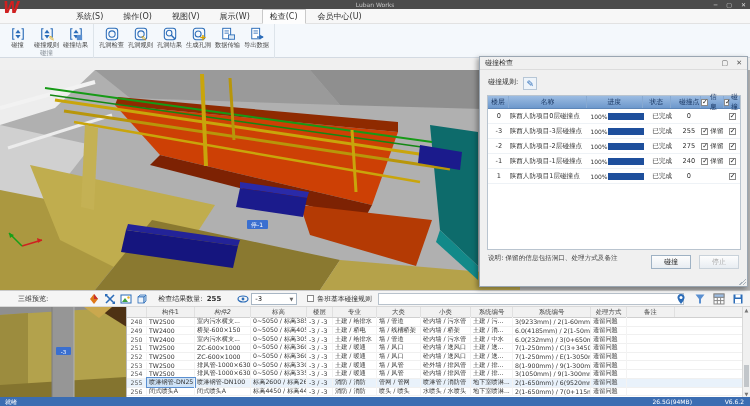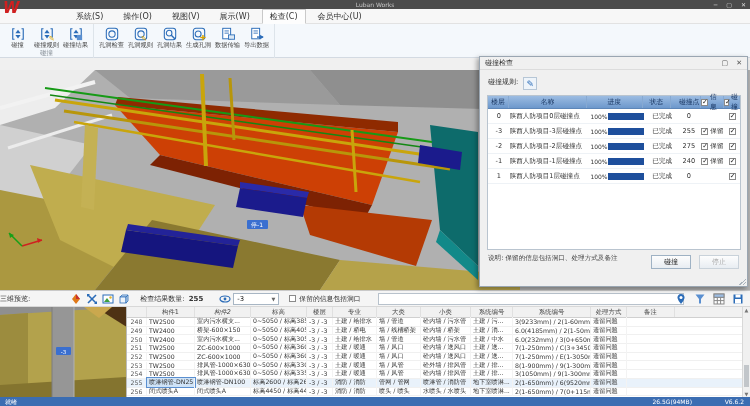--- a/index.html
+++ b/index.html
@@ -378,21 +378,21 @@
     </div>
     <div class="dlg-note">说明: 保留的信息包括洞口、处理方式及备注</div>
     <div class="dlg-btns">
         <div class="dlg-btn">碰撞</div>
         <div class="dlg-btn disabled">停止</div>
       </div>
     <div class="grip"></div>
   </div>
 
   <div class="pstrip">
-    <span class="lbl" style="margin-left:0;">三维预览:</span>
+    <span class="lbl" style="margin-left:18px;">三维预览:</span>
     <span style="width:38px;"></span>
     <svg class="tbi" viewBox="0 0 12 12">
         <polygon points="6,1 10,6 6,11 2,6" fill="#e07818"></polygon>
         <polygon points="6,1 10,6 6,6" fill="#c83030"></polygon>
       </svg>
     <svg class="tbi" viewBox="0 0 12 12">
         <line x1="2" y1="2" x2="10" y2="10" stroke="#2b6cb8" stroke-width="1.6"></line>
         <line x1="10" y1="2" x2="2" y2="10" stroke="#2b6cb8" stroke-width="1.6"></line>
         <polygon points="1,1 4,1 1,4" fill="#2b6cb8"></polygon>
         <polygon points="11,11 8,11 11,8" fill="#2b6cb8"></polygon>
@@ -414,21 +414,21 @@
     <svg class="tbi" viewBox="0 0 12 12">
         <ellipse cx="6" cy="6" rx="5" ry="3" fill="none" stroke="#2b6cb8" stroke-width="1.2"></ellipse>
         <circle cx="6" cy="6" r="1.4" fill="#2b6cb8"></circle>
       </svg>
     <div class="mini-select">
       <span>-3</span>
       <span class="arr">▼</span>
     </div>
     <div class="chkrow">
       <span class="cb"></span>
-      <span class="lbl">保留的信息包括洞口</span>
+      <span class="lbl">鲁班基本碰撞规则</span>
     </div>
     <input class="filter-input" value="" style="">
     <div class="right-icons">
       <svg class="tbi" viewBox="0 0 12 12">
           <path d="M6 1 C8.5 1 9.5 3 9.5 4.5 C9.5 7 6 11 6 11 C6 11 2.5 7 2.5 4.5 C2.5 3 3.5 1 6 1 Z" fill="#2b6cb8"></path>
           <circle cx="6" cy="4.5" r="1.5" fill="#fff"></circle>
         </svg>
       <svg class="tbi" viewBox="0 0 12 12">
           <polygon points="1.5,1.5 10.5,1.5 7,6 7,10.5 5,10.5 5,6" fill="#5a8fd0"></polygon>
         </svg>

